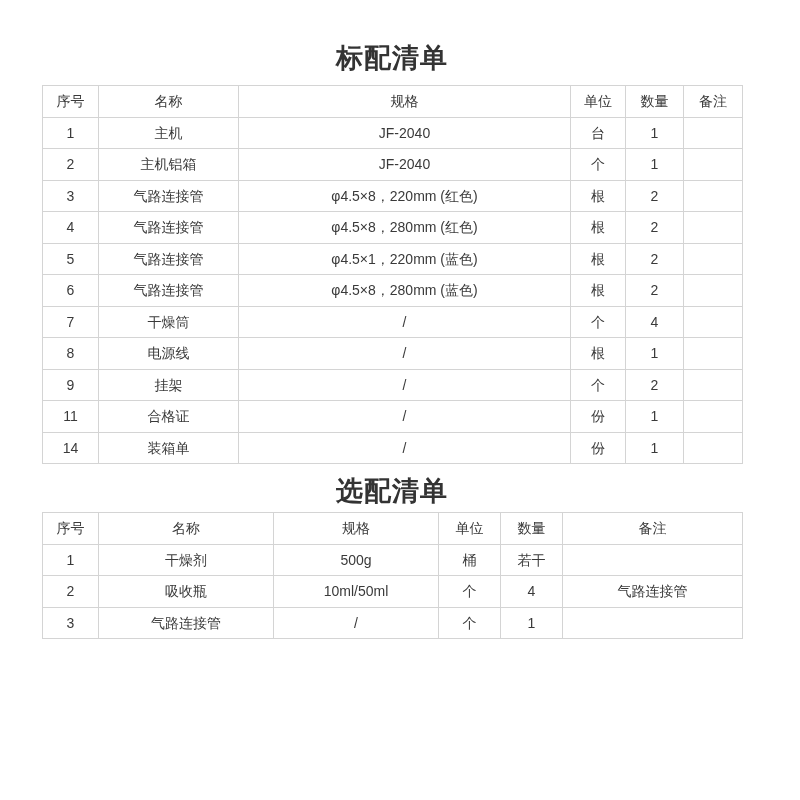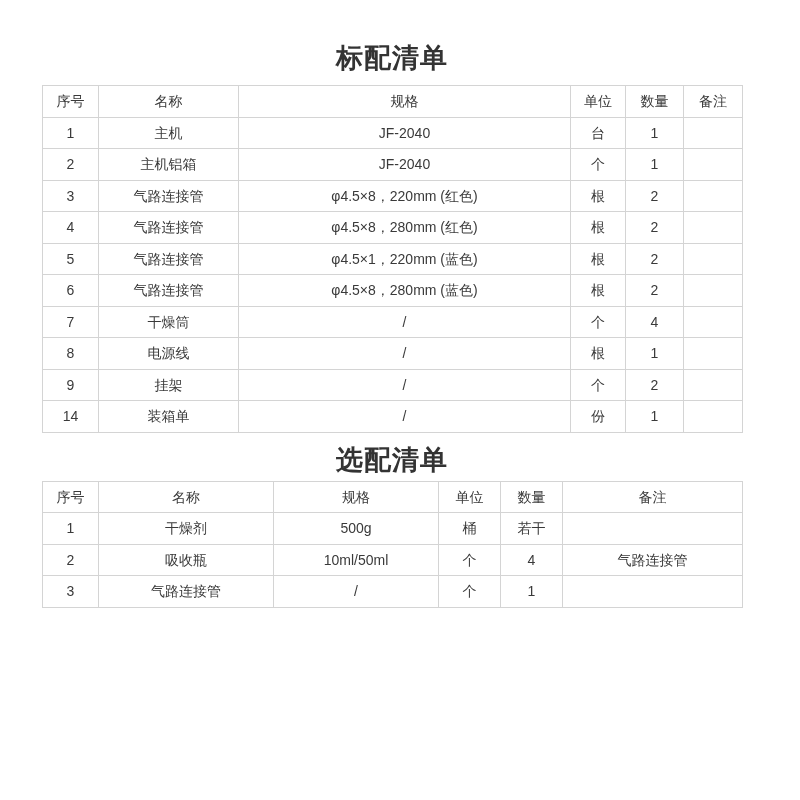--- a/index.html
+++ b/index.html
@@ -156,20 +156,28 @@
         </tr>
         <tr>
           <td>9</td>
           <td>挂架</td>
           <td>/</td>
           <td>个</td>
           <td>2</td>
           <td></td>
         </tr>
         <tr>
+          <td>11</td>
+          <td>合格证</td>
+          <td>/</td>
+          <td>份</td>
+          <td>1</td>
+          <td></td>
+        </tr>
+        <tr>
           <td>14</td>
           <td>装箱单</td>
           <td>/</td>
           <td>份</td>
           <td>1</td>
           <td></td>
         </tr>
       </tbody>
   </table>
 

